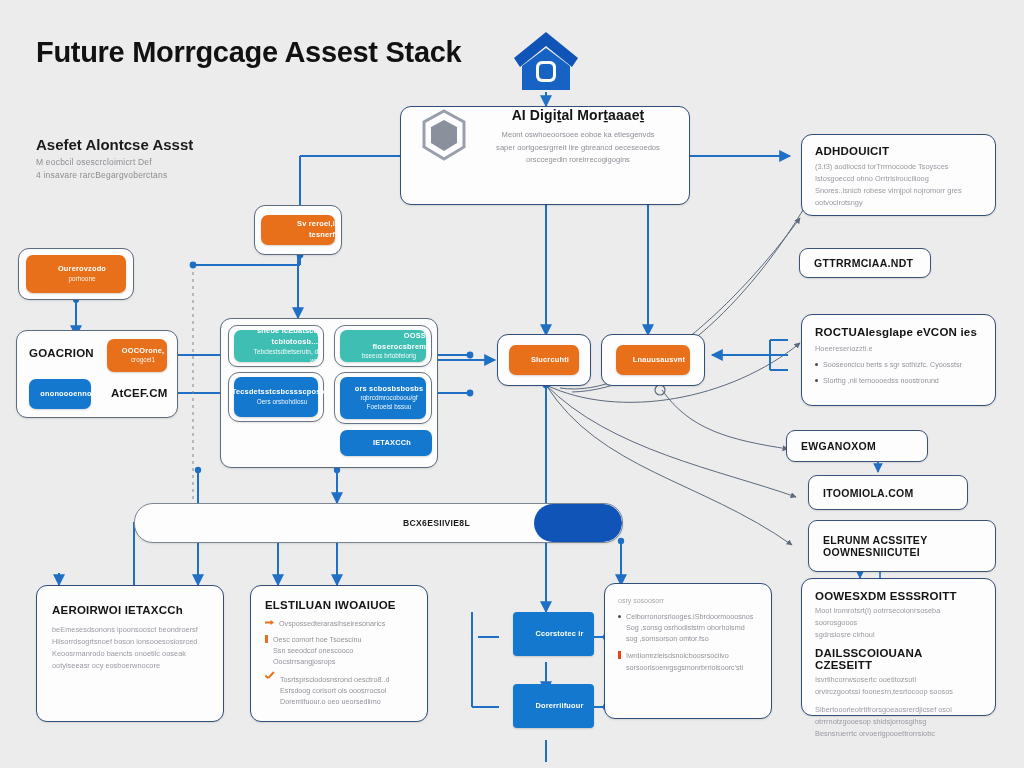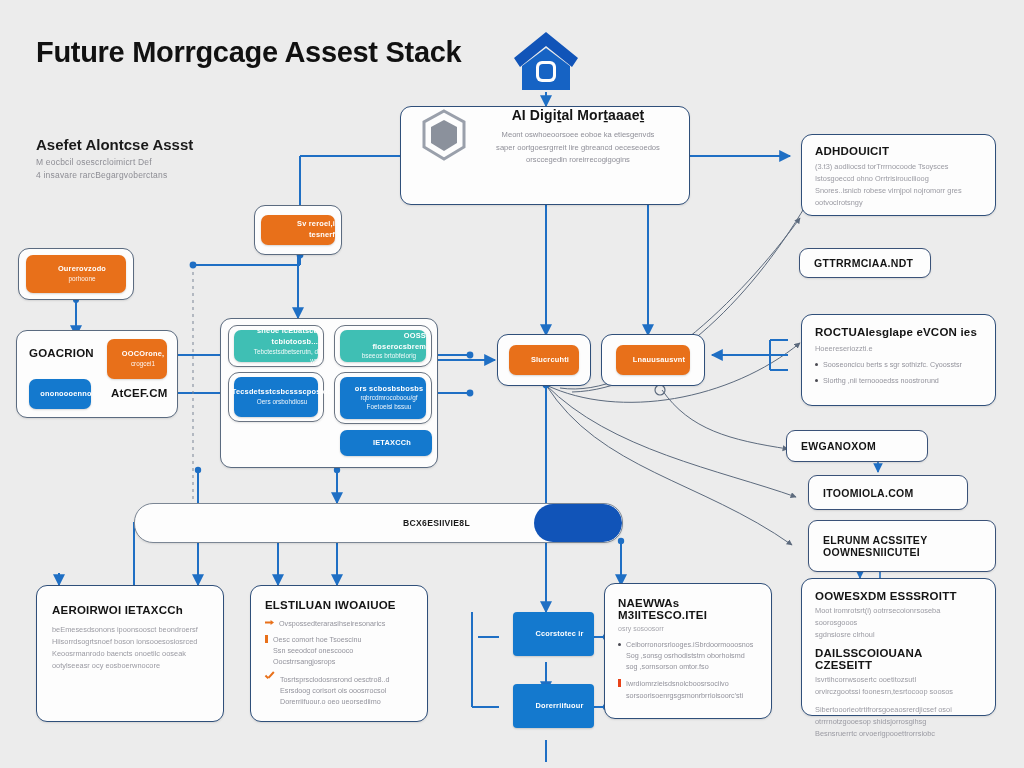--- a/index.html
+++ b/index.html
@@ -225,21 +225,21 @@
 
   <div class="abs card soft" style="left:18px;top:248px;width:116px;height:52px;display:flex;align-items:center;justify-content:center;">
     <div class="box orange" style="width:88px;height:38px;">
       <div class="t1">Ourerovzodo</div>
       <div class="t2">porhoone</div>
     </div>
   </div>
 
   <div class="abs card soft" style="left:16px;top:330px;width:162px;height:88px;">
     <div class="abs h-card" style="left:12px;top:16px;filter:blur(.2px);">GOACRION</div>
-    <div class="abs box orange" style="left:90px;top:8px;width:60px;height:40px;">
+    <div class="abs box orange" style="left:90px;top:8px;width:60px;height:33px;">
       <div class="t1">OOCOrone,</div>
       <div class="t2">crogcei1</div>
     </div>
     <div class="abs box blue" style="left:12px;top:48px;width:62px;height:30px;">
       <div class="t1">ononoooenno</div>
     </div>
     <div class="abs h-card" style="left:94px;top:56px;filter:blur(.2px);">AtCEF.CM</div>
   </div>
 
   <div class="abs card soft" style="left:254px;top:205px;width:88px;height:50px;display:flex;align-items:center;justify-content:center;">
@@ -379,21 +379,20 @@
         <span class="btxt">
           <span>Tosrtsprsclodosnsrond oesctro8..d</span><br>
           <span>Esrsdoog corisort ois ooosrrocsol</span><br>
           <span>Dorerriifuour.o oeo ueorsediimo</span>
         </span>
       </li>
     </ul>
   </div>
 
   <div class="abs card" style="left:604px;top:583px;width:168px;height:136px;padding:13px 13px;">
-    <div class="h-card" style="margin-bottom:4px;">NAEWWAs M3IITESCO.ITEI</div>
     <div class="sub-l" style="margin-bottom:7px;">osry sosoosorr</div>
     <ul class="blist">
       <li>
         <span class="bul dot"></span>
         <span class="btxt">
           <span>Ceiborronorsrlooges.iSbrdoormooosnos</span><br>
           <span>Sog ,sonsg osrhodiststrn  oborhoismd</span><br>
           <span>sog ,sornsorson omtor.fso</span>
         </span>
       </li>

